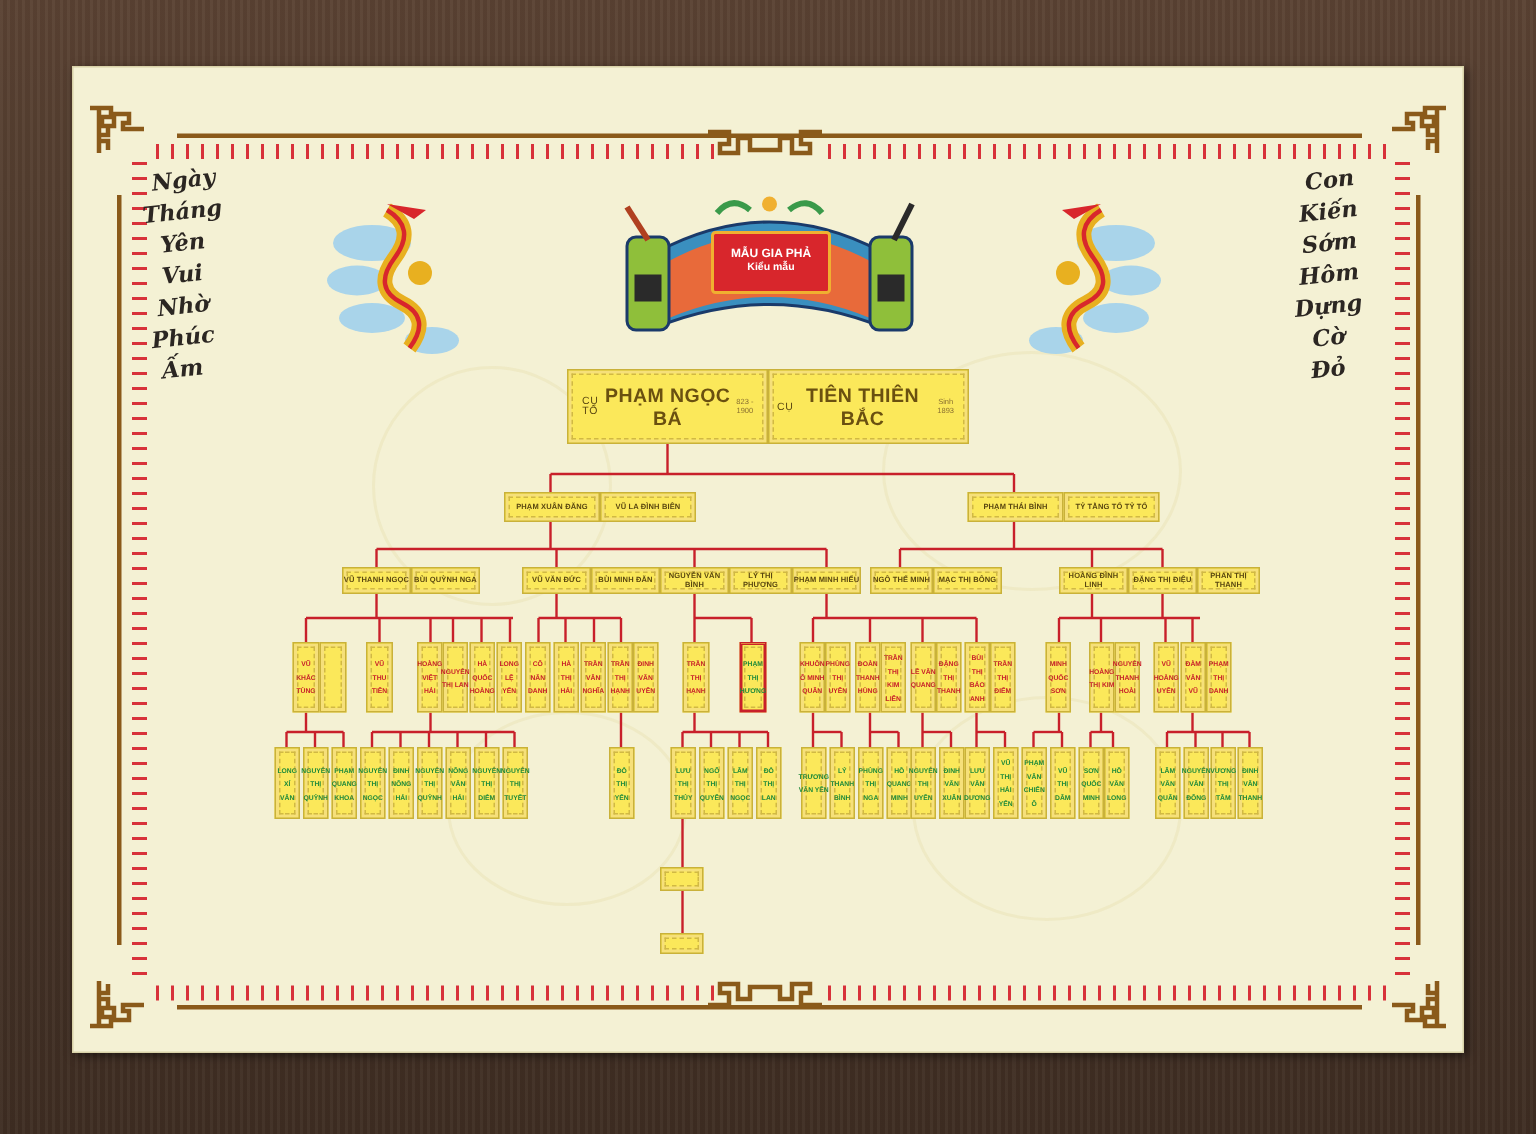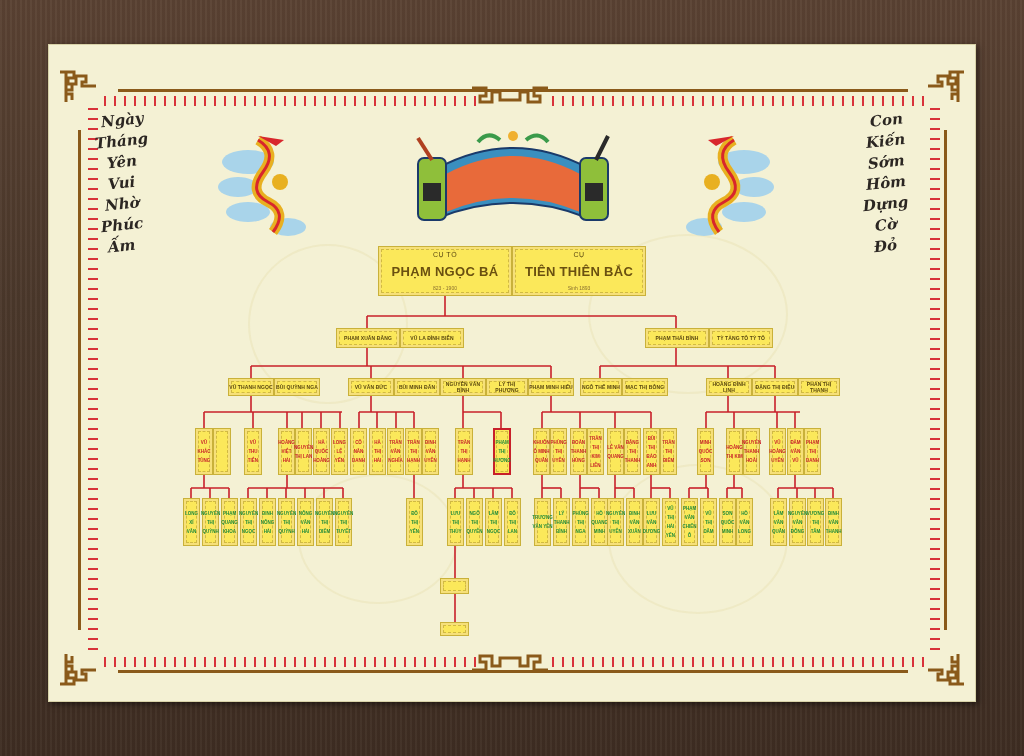--- a/index.html
+++ b/index.html
@@ -25,21 +25,21 @@
 .banner-red{position:absolute;left:66px;top:26px;width:80px;height:42px;background:#d8262c;
  border:2px solid #f0b030;border-radius:3px;color:#fff;font-family:"Liberation Sans",sans-serif;
  text-align:center;font-weight:bold}
 .banner-red .t{font-size:8px;margin-top:8px}
 .banner-red .s{font-size:7px;margin-top:2px}
 
 .node{position:absolute;background:#fbe85a;border:1px solid #c9b13a;
  font-family:"Liberation Sans",sans-serif;color:#5a4710;text-align:center;
  box-shadow:inset 0 0 0 2px #f6e07a}
 .node:after{content:"";position:absolute;inset:2px;border:1px dashed rgba(160,130,40,.45);pointer-events:none}
-.big{display:flex;flex-direction:column;align-items:center;justify-content:space-between;padding:4px 5px}
+.big{display:flex;align-items:center;justify-content:space-between;padding:4px 5px}
 .big .ttl{font-size:7px;letter-spacing:.5px}
 .big .nm{font-size:13px;font-weight:bold;letter-spacing:.3px;color:#6a5010}
 .big .dt{font-size:5px;color:#8a7030}
 .h{display:flex;align-items:center;justify-content:center;font-size:5px;font-weight:bold;letter-spacing:.1px}
 .v{display:flex;flex-direction:column;align-items:center;justify-content:center;font-size:4.5px;font-weight:bold;line-height:9px;padding:2px 1px}
 .v.red{color:#c8202a}
 .v.grn{color:#1e8a3a}
 .v.sel{border:1px solid #c8202a;box-shadow:inset 0 0 0 1px #c8202a}
 .empty{background:#fbe85a}
 .lines line{stroke:#c8202a;stroke-width:1.6}
@@ -133,20 +133,24 @@
     <rect x="10" y="30" width="28" height="62" rx="6" fill="#8fbf3a" stroke="#1a3a6a" stroke-width="2"></rect>
     <rect x="172" y="30" width="28" height="62" rx="6" fill="#8fbf3a" stroke="#1a3a6a" stroke-width="2"></rect>
     <rect x="15" y="55" width="18" height="18" fill="#2a2a2a"></rect>
       <rect x="177" y="55" width="18" height="18" fill="#2a2a2a"></rect>
     <line x1="10" y1="10" x2="24" y2="32" stroke="#b04020" stroke-width="4"></line>
     <line x1="200" y1="8" x2="188" y2="32" stroke="#2a2a2a" stroke-width="4"></line>
     <circle cx="105" cy="8" r="5" fill="#f0b030"></circle>
     <path d="M70 14 Q80 2 92 12" stroke="#3a9a4a" stroke-width="4" fill="none"></path>
     <path d="M118 12 Q130 2 140 14" stroke="#3a9a4a" stroke-width="4" fill="none"></path>
   </svg>
+  <div class="banner-red">
+    <div class="t">MẪU GIA PHẢ</div>
+    <div class="s">Kiểu mẫu</div>
+  </div>
 </div>
 
 <svg class="lines" style="position:absolute;left:0;top:0;width:1024px;height:756px">
   <line x1="445" y1="296" x2="445" y2="316"></line>
   <line x1="367" y1="316" x2="676" y2="316"></line>
   <line x1="367" y1="316" x2="367" y2="328"></line>
     <line x1="676" y1="316" x2="676" y2="328"></line>
 
   <line x1="367" y1="348" x2="367" y2="366"></line>
   <line x1="251" y1="366" x2="551" y2="366"></line>

